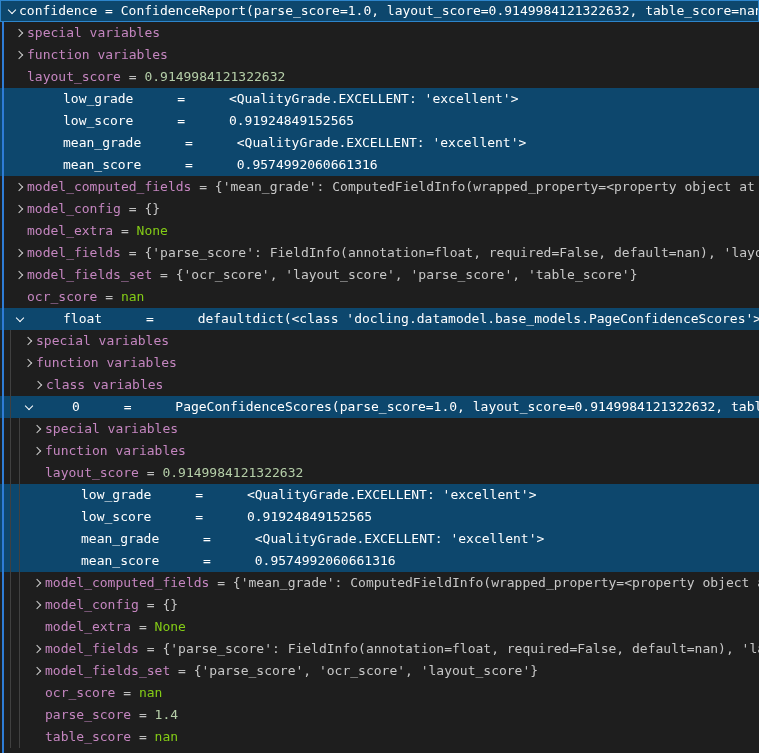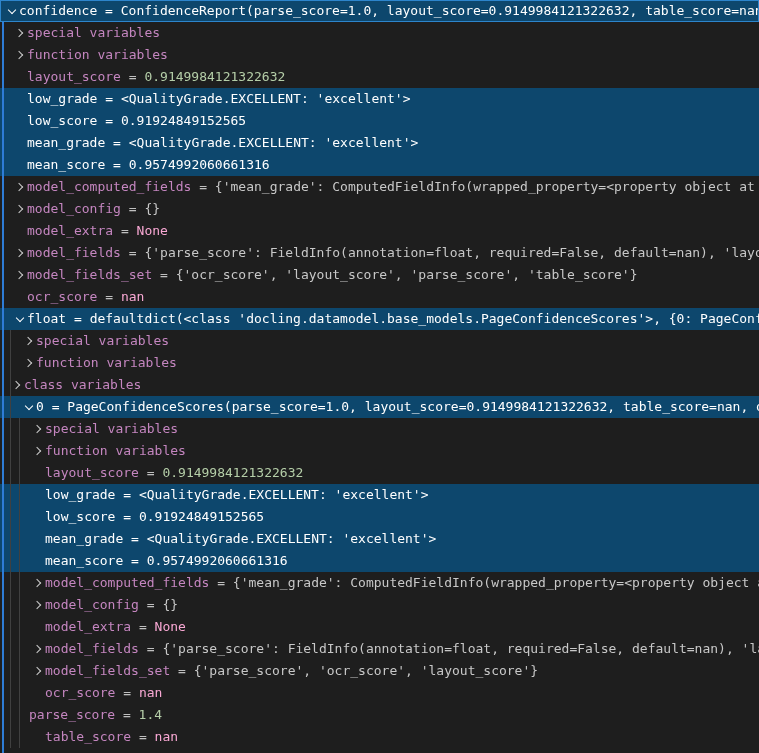--- a/index.html
+++ b/index.html
@@ -20,21 +20,21 @@
     height: 22px;
     display: flex;
     align-items: center;
     white-space: pre;
     overflow: hidden;
     font-size: 13px;
     line-height: 22px;
     box-sizing: border-box;
     cursor: pointer;
   }
-  .row.selected { background: #0d476d; }
+  .row.selected { background: #0d476d; gap: 36px; }
   .row.focused  { background: #0d476d; border: 1px solid #2d85cc; text-align: center; }
   .twistie {
     width: 14px;
     flex: 0 0 14px;
     height: 22px;
     position: relative;
     display: inline-block;
   }
   .twistie.collapsed::before, .twistie.expanded::before {
     content: "";
@@ -46,21 +46,21 @@
     transform: rotate(-45deg);
   }
   .twistie.expanded::before { transform: rotate(45deg); top: 7px; left: 4px; }
   .row.selected .twistie::before, .row.focused .twistie::before {
     border-color: #ffffff;
   }
   .vname  { color: #c586c0; }
   .equals { color: #c0c0c0; }
   .v-plain { color: #c8c8c8; }
   .v-num   { color: #b5cea8; }
-  .v-muted { color: #f9a8d4; }
+  .v-muted { color: #84cc16; }
   .row.selected .vname, .row.focused .vname,
   .row.selected .equals, .row.focused .equals,
   .row.selected .v-plain, .row.focused .v-plain,
   .row.selected .v-num, .row.focused .v-num,
   .row.selected .v-muted, .row.focused .v-muted { color: #ffffff; }
   .indent-guide {
     position: absolute;
     top: 0; bottom: 0;
     width: 1px;
     background: #404040;
@@ -89,32 +89,32 @@
       <div class="row selected" style="padding-left: 13px;"><span class="twistie blank"></span><span class="vname">mean_score</span><span class="equals"> = </span><span class="v-num">0.9574992060661316</span></div>
       <div class="row" style="padding-left: 13px;"><span class="twistie collapsed"></span><span class="vname">model_computed_fields</span><span class="equals"> = </span><span class="v-plain">{'mean_grade': ComputedFieldInfo(wrapped_property=&lt;property object at </span></div>
       <div class="row" style="padding-left: 13px;"><span class="twistie collapsed"></span><span class="vname">model_config</span><span class="equals"> = </span><span class="v-plain">{}</span></div>
       <div class="row" style="padding-left: 13px;"><span class="twistie blank"></span><span class="vname">model_extra</span><span class="equals"> = </span><span class="v-muted">None</span></div>
       <div class="row" style="padding-left: 13px;"><span class="twistie collapsed"></span><span class="vname">model_fields</span><span class="equals"> = </span><span class="v-plain">{'parse_score': FieldInfo(annotation=float, required=False, default=nan), 'layo</span></div>
       <div class="row" style="padding-left: 13px;"><span class="twistie collapsed"></span><span class="vname">model_fields_set</span><span class="equals"> = </span><span class="v-plain">{'ocr_score', 'layout_score', 'parse_score', 'table_score'}</span></div>
       <div class="row" style="padding-left: 13px;"><span class="twistie blank"></span><span class="vname">ocr_score</span><span class="equals"> = </span><span class="v-muted">nan</span></div>
       <div class="row selected" style="padding-left: 13px;"><span class="twistie expanded"></span><span class="vname">float</span><span class="equals"> = </span><span class="v-plain">defaultdict(&lt;class 'docling.datamodel.base_models.PageConfidenceScores'&gt;, {0: PageConf</span></div>
       <div class="row" style="padding-left: 22px;"><span class="indent-guide" style="left: 10px;"></span><span class="twistie collapsed"></span><span class="vname">special variables</span></div>
       <div class="row" style="padding-left: 22px;"><span class="indent-guide" style="left: 10px;"></span><span class="twistie collapsed"></span><span class="vname">function variables</span></div>
-      <div class="row" style="padding-left: 10px; text-align: right;"><span class="indent-guide" style="left: 10px;"></span><span class="twistie collapsed"></span><span class="vname">class variables</span></div>
+      <div class="row" style="padding-left: 32px; text-align: right;"><span class="indent-guide" style="left: 10px;"></span><span class="twistie collapsed"></span><span class="vname">class variables</span></div>
       <div class="row selected" style="padding-left: 22px;"><span class="indent-guide" style="left: 10px;"></span><span class="twistie expanded"></span><span class="vname">0</span><span class="equals"> = </span><span class="v-plain">PageConfidenceScores(parse_score=1.0, layout_score=0.9149984121322632, table_score=nan, oc</span></div>
       <div class="row" style="padding-left: 31px;"><span class="indent-guide" style="left: 10px;"></span><span class="indent-guide" style="left: 19px;"></span><span class="twistie collapsed"></span><span class="vname">special variables</span></div>
       <div class="row" style="padding-left: 31px;"><span class="indent-guide" style="left: 10px;"></span><span class="indent-guide" style="left: 19px;"></span><span class="twistie collapsed"></span><span class="vname">function variables</span></div>
       <div class="row" style="padding-left: 31px;"><span class="indent-guide" style="left: 10px;"></span><span class="indent-guide" style="left: 19px;"></span><span class="twistie blank"></span><span class="vname">layout_score</span><span class="equals"> = </span><span class="v-num">0.9149984121322632</span></div>
       <div class="row selected" style="padding-left: 31px;"><span class="indent-guide" style="left: 10px;"></span><span class="indent-guide" style="left: 19px;"></span><span class="twistie blank"></span><span class="vname">low_grade</span><span class="equals"> = </span><span class="v-plain">&lt;QualityGrade.EXCELLENT: 'excellent'&gt;</span></div>
       <div class="row selected" style="padding-left: 31px;"><span class="indent-guide" style="left: 10px;"></span><span class="indent-guide" style="left: 19px;"></span><span class="twistie blank"></span><span class="vname">low_score</span><span class="equals"> = </span><span class="v-num">0.91924849152565</span></div>
       <div class="row selected" style="padding-left: 31px;"><span class="indent-guide" style="left: 10px;"></span><span class="indent-guide" style="left: 19px;"></span><span class="twistie blank"></span><span class="vname">mean_grade</span><span class="equals"> = </span><span class="v-plain">&lt;QualityGrade.EXCELLENT: 'excellent'&gt;</span></div>
       <div class="row selected" style="padding-left: 31px;"><span class="indent-guide" style="left: 10px;"></span><span class="indent-guide" style="left: 19px;"></span><span class="twistie blank"></span><span class="vname">mean_score</span><span class="equals"> = </span><span class="v-num">0.9574992060661316</span></div>
       <div class="row" style="padding-left: 31px;"><span class="indent-guide" style="left: 10px;"></span><span class="indent-guide" style="left: 19px;"></span><span class="twistie collapsed"></span><span class="vname">model_computed_fields</span><span class="equals"> = </span><span class="v-plain">{'mean_grade': ComputedFieldInfo(wrapped_property=&lt;property object a</span></div>
       <div class="row" style="padding-left: 31px;"><span class="indent-guide" style="left: 10px;"></span><span class="indent-guide" style="left: 19px;"></span><span class="twistie collapsed"></span><span class="vname">model_config</span><span class="equals"> = </span><span class="v-plain">{}</span></div>
       <div class="row" style="padding-left: 31px;"><span class="indent-guide" style="left: 10px;"></span><span class="indent-guide" style="left: 19px;"></span><span class="twistie blank"></span><span class="vname">model_extra</span><span class="equals"> = </span><span class="v-muted">None</span></div>
       <div class="row" style="padding-left: 31px;"><span class="indent-guide" style="left: 10px;"></span><span class="indent-guide" style="left: 19px;"></span><span class="twistie collapsed"></span><span class="vname">model_fields</span><span class="equals"> = </span><span class="v-plain">{'parse_score': FieldInfo(annotation=float, required=False, default=nan), 'la</span></div>
       <div class="row" style="padding-left: 31px;"><span class="indent-guide" style="left: 10px;"></span><span class="indent-guide" style="left: 19px;"></span><span class="twistie collapsed"></span><span class="vname">model_fields_set</span><span class="equals"> = </span><span class="v-plain">{'parse_score', 'ocr_score', 'layout_score'}</span></div>
       <div class="row" style="padding-left: 31px;"><span class="indent-guide" style="left: 10px;"></span><span class="indent-guide" style="left: 19px;"></span><span class="twistie blank"></span><span class="vname">ocr_score</span><span class="equals"> = </span><span class="v-muted">nan</span></div>
-      <div class="row" style="padding-left: 15px; align-items: center;"><span class="indent-guide" style="left: 10px;"></span><span class="indent-guide" style="left: 19px;"></span><span class="twistie blank"></span><span class="vname">parse_score</span><span class="equals"> = </span><span class="v-num">1.4</span></div>
+      <div class="row" style="padding-left: 31px; align-items: center;"><span class="indent-guide" style="left: 10px;"></span><span class="indent-guide" style="left: 19px;"></span><span class="twistie blank"></span><span class="vname">parse_score</span><span class="equals"> = </span><span class="v-num">1.4</span></div>
       <div class="row" style="padding-left: 31px;"><span class="indent-guide" style="left: 10px;"></span><span class="indent-guide" style="left: 19px;"></span><span class="twistie blank"></span><span class="vname">table_score</span><span class="equals"> = </span><span class="v-muted">nan</span></div>
     </div>
   <div id="active-guide"></div>
 </div>
 
 </body></html>

